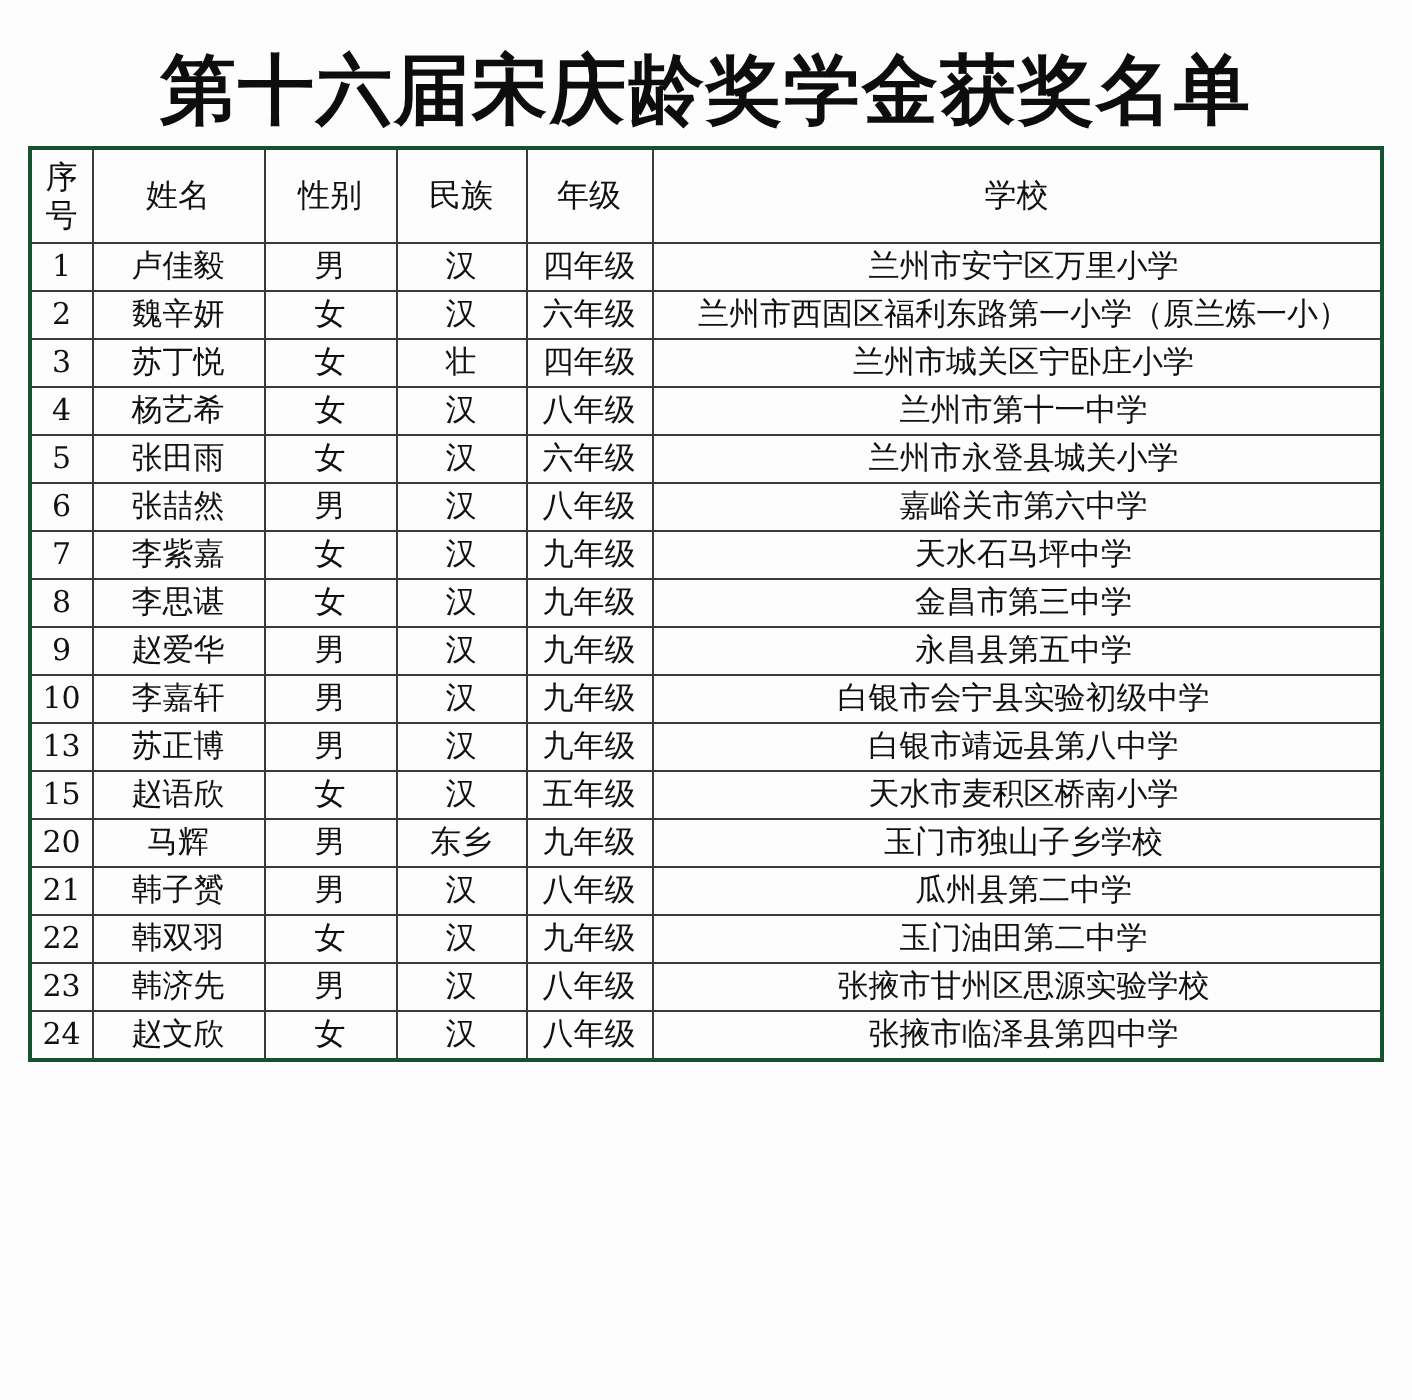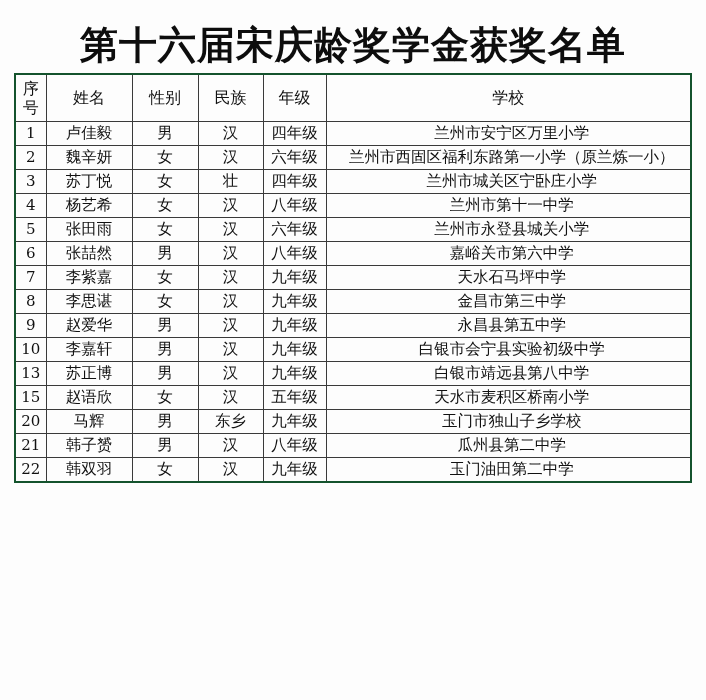--- a/index.html
+++ b/index.html
@@ -207,15 +207,31 @@
           <td class="school-cell">瓜州县第二中学</td>
         </tr>
         <tr>
           <td class="index-cell">22</td>
           <td>韩双羽</td>
           <td>女</td>
           <td>汉</td>
           <td>九年级</td>
           <td class="school-cell">玉门油田第二中学</td>
         </tr>
+        <tr>
+          <td class="index-cell">23</td>
+          <td>韩济先</td>
+          <td>男</td>
+          <td>汉</td>
+          <td>八年级</td>
+          <td class="school-cell">张掖市甘州区思源实验学校</td>
+        </tr>
+        <tr>
+          <td class="index-cell">24</td>
+          <td>赵文欣</td>
+          <td>女</td>
+          <td>汉</td>
+          <td>八年级</td>
+          <td class="school-cell">张掖市临泽县第四中学</td>
+        </tr>
       </tbody>
   </table>
 </div>
 
 </body></html>

